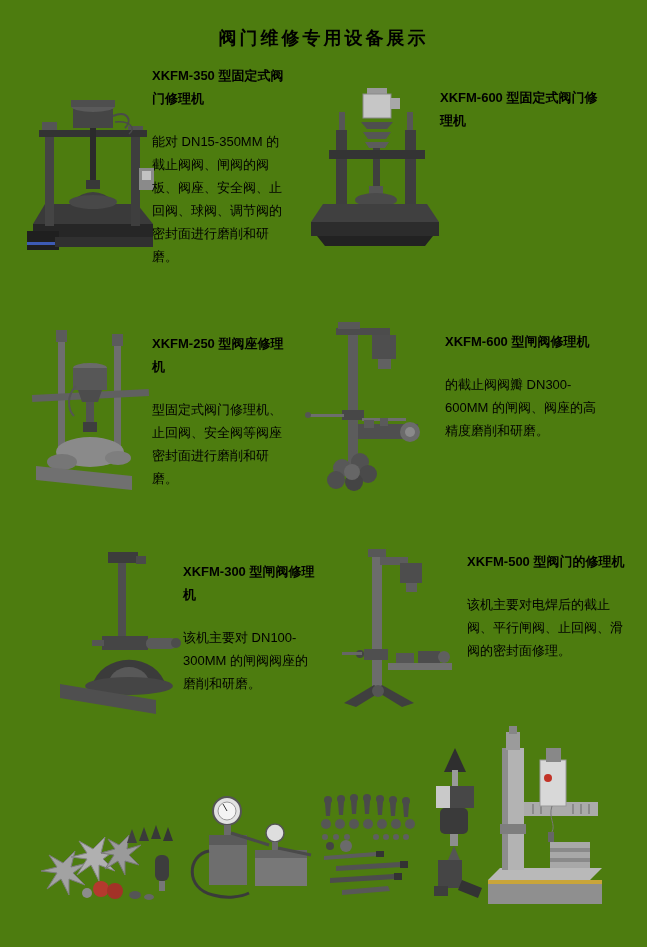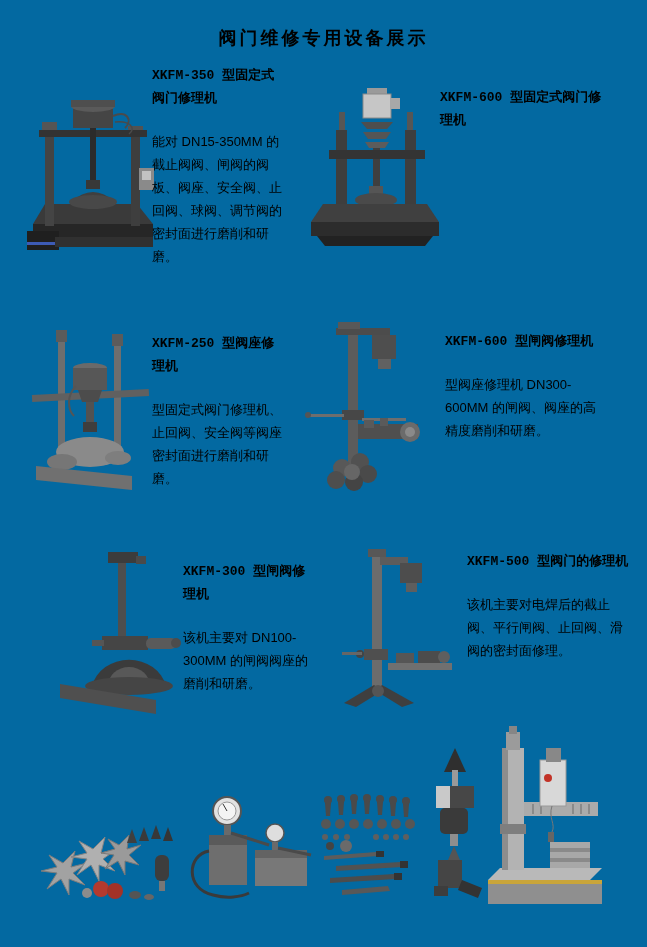--- a/index.html
+++ b/index.html
@@ -1,31 +1,31 @@
 <!DOCTYPE html>
 <html><head>
 <meta charset="utf-8">
 <style>
   html,body{margin:0;padding:0;background:#ffffff;}
   .page{
     position:relative;
     width:647px;height:947px;
-    background:#0369a1;
+    background:#4d7c0f;
     font-family:"Liberation Sans","DejaVu Sans",sans-serif;
     color:#000;
     overflow:hidden;
   }
   .page-title{
     position:absolute;top:26px;left:0;width:647px;
     text-align:center;
     font-size:18px;font-weight:bold;letter-spacing:3px;
   }
   .text-block{position:absolute;}
   .model-title{
-    font-size:13px;font-weight:bold;line-height:23px;font-family:Liberation Mono, monospace;
+    font-size:13px;font-weight:bold;line-height:23px;
   }
   .model-desc{
     font-size:13px;line-height:23px;margin-top:20px;
   }
   .machine-photo{position:absolute;}
   .machine-photo svg{display:block;width:100%;height:100%;}
   .gallery-photo{position:absolute;}
   .gallery-photo svg{display:block;width:100%;height:100%;}
 </style>
 </head>
@@ -137,21 +137,21 @@
       <circle cx="58" cy="140" r="9" fill="#515151"></circle>
       <circle cx="66" cy="152" r="9" fill="#4a4a4a"></circle>
       <circle cx="52" cy="160" r="9" fill="#444444"></circle>
       <circle cx="34" cy="158" r="9" fill="#4e4e4e"></circle>
       <circle cx="50" cy="150" r="8" fill="#666666"></circle>
     </svg>
   </div>
 
   <div class="text-block" style="left:437px;top:330px;width:162px;margin-left:8px;">
     <div class="model-title">XKFM-600 型闸阀修理机</div>
-    <div class="model-desc">型阀座修理机 DN300-600MM 的闸阀、阀座的高精度磨削和研磨。</div>
+    <div class="model-desc">的截止阀阀瓣 DN300-600MM 的闸阀、阀座的高精度磨削和研磨。</div>
   </div>
 
   <div class="machine-photo" style="left:52px;top:548px;width:138px;height:166px;">
     <svg viewBox="0 0 138 166">
       <rect x="66" y="14" width="8" height="78" fill="#4e4e4e"></rect>
       <rect x="56" y="4" width="30" height="11" fill="#3c3c3c"></rect>
       <rect x="84" y="8" width="10" height="8" fill="#4a4a4a"></rect>
       <rect x="50" y="88" width="46" height="14" fill="#454545"></rect>
       <rect x="94" y="90" width="30" height="11" rx="5" fill="#5a5a5a"></rect>
       <circle cx="124" cy="95" r="5" fill="#4c4c4c"></circle>

